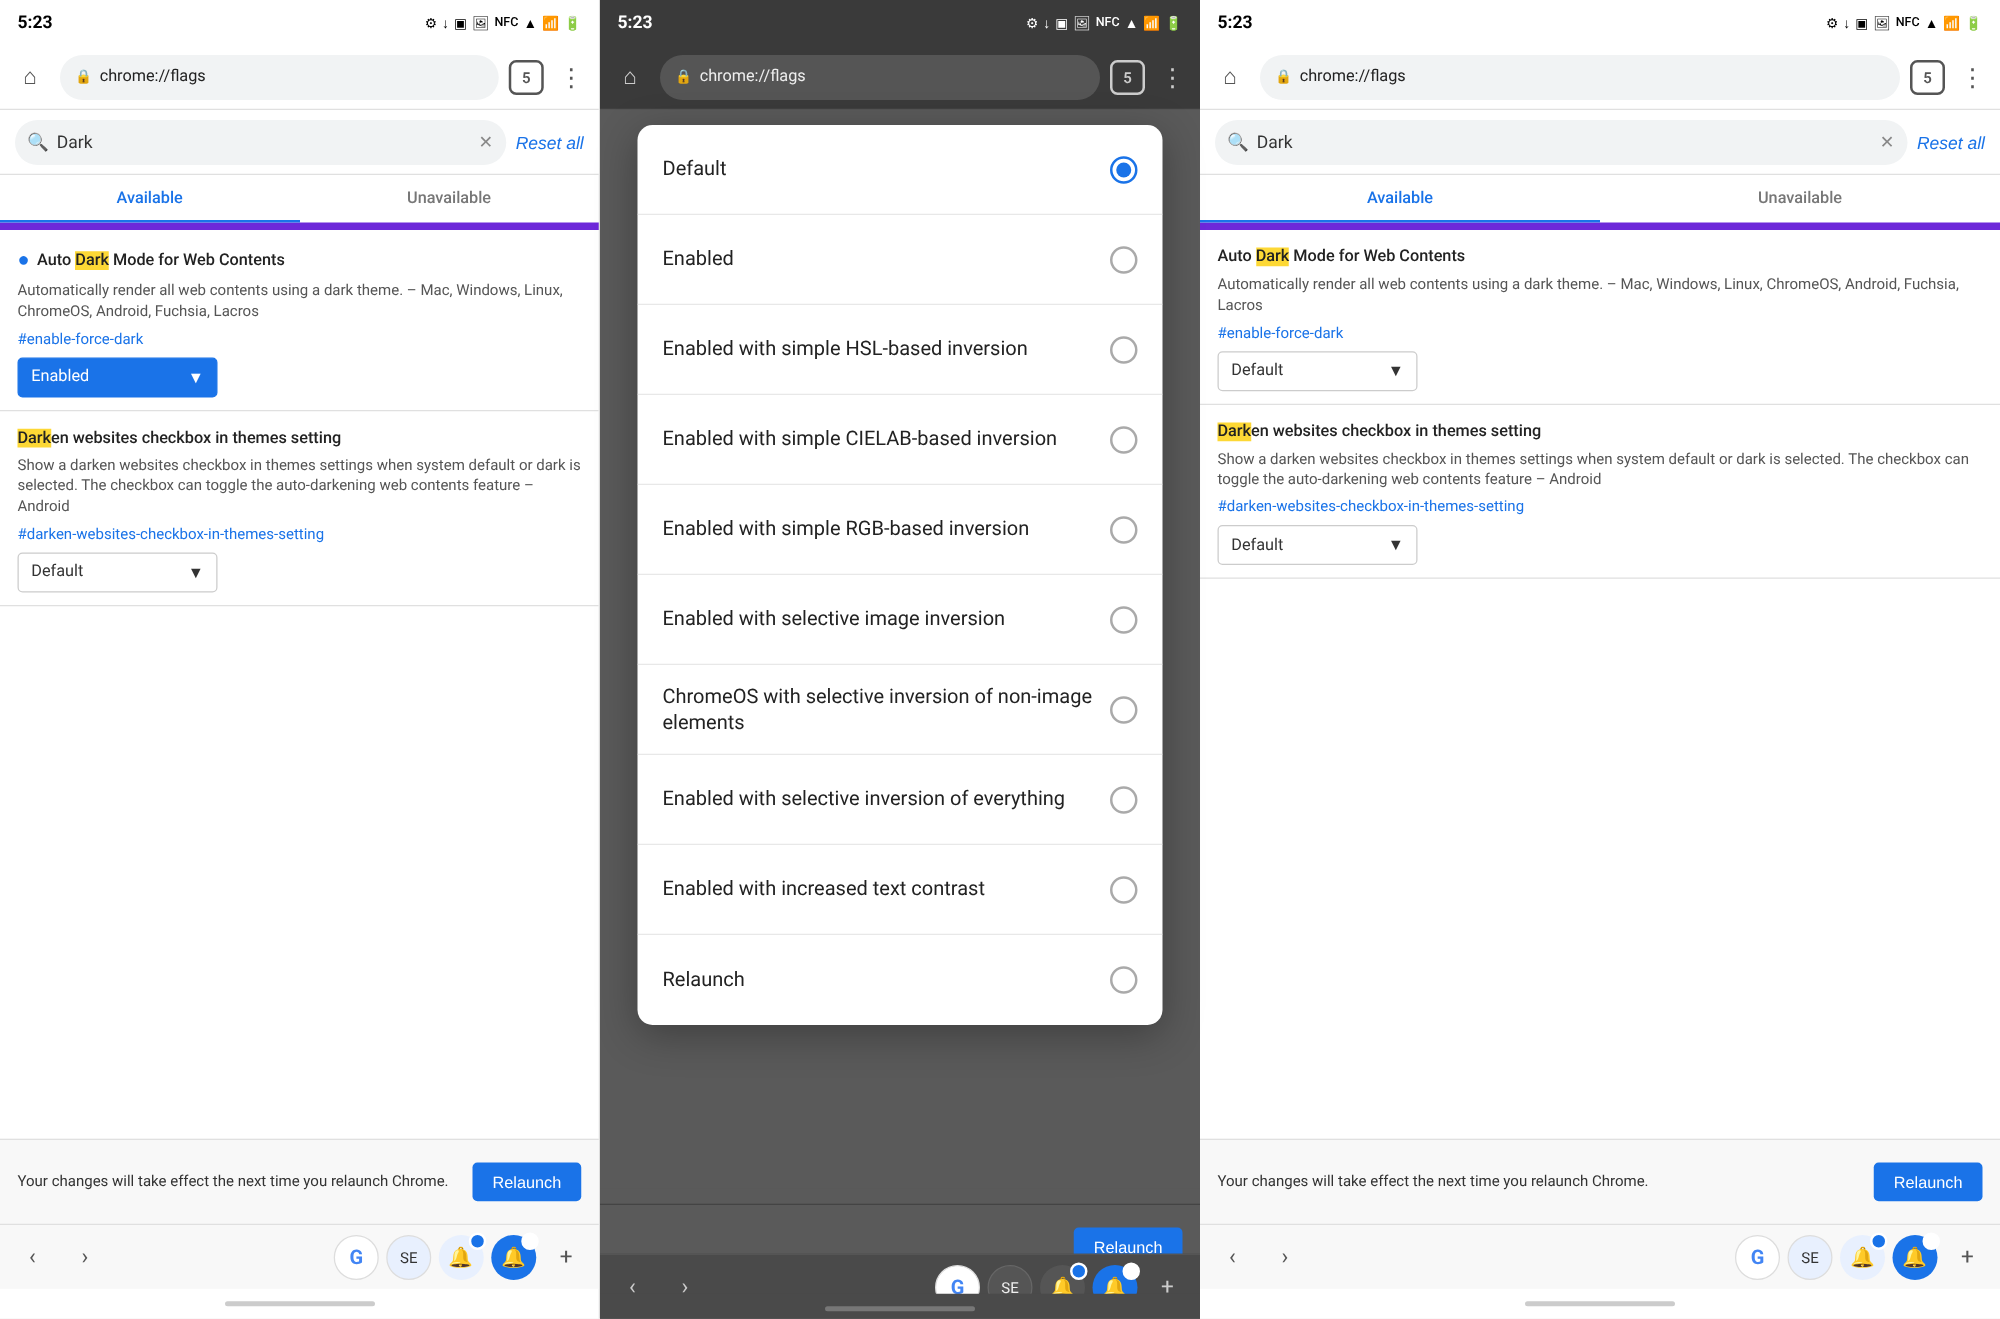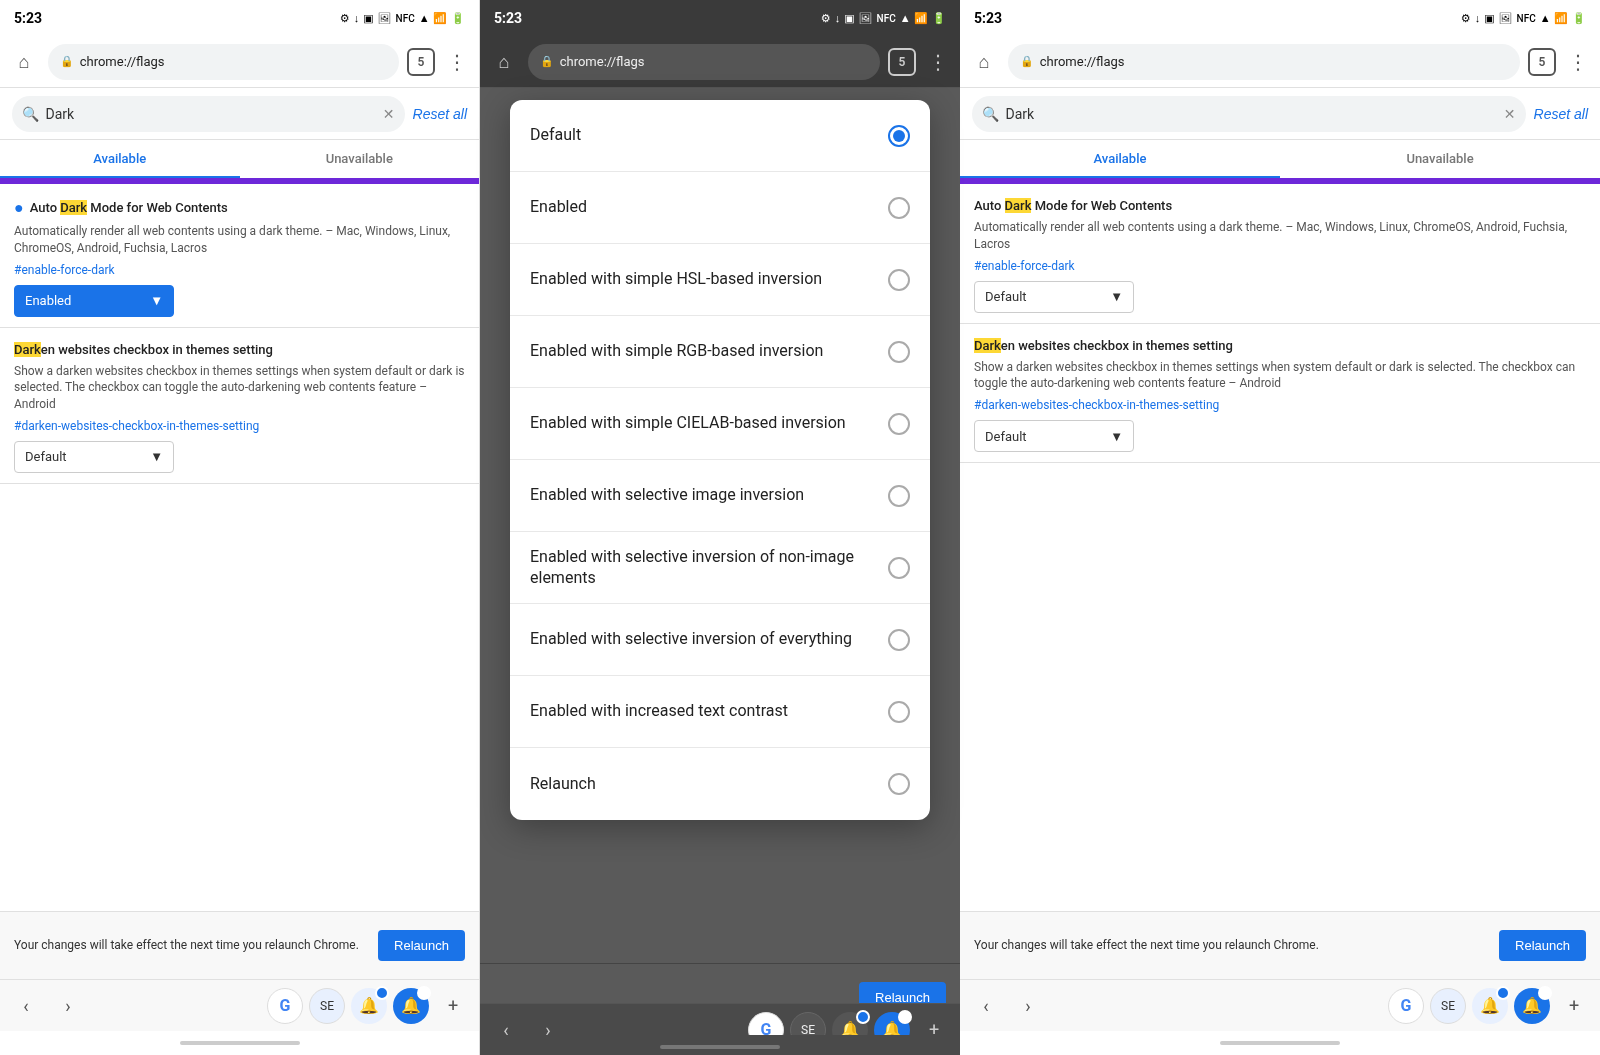--- a/index.html
+++ b/index.html
@@ -396,33 +396,33 @@
     </div>
     <div class="dropdown-option">
       <span class="dropdown-option-text">Enabled</span>
       <div class="radio-btn"></div>
     </div>
     <div class="dropdown-option">
       <span class="dropdown-option-text">Enabled with simple HSL-based inversion</span>
       <div class="radio-btn"></div>
     </div>
     <div class="dropdown-option">
+      <span class="dropdown-option-text">Enabled with simple CIELAB-based inversion</span>
+      <div class="radio-btn"></div>
+    </div>
+    <div class="dropdown-option">
       <span class="dropdown-option-text">Enabled with simple RGB-based inversion</span>
       <div class="radio-btn"></div>
     </div>
     <div class="dropdown-option">
-      <span class="dropdown-option-text">Enabled with simple CIELAB-based inversion</span>
-      <div class="radio-btn"></div>
-    </div>
-    <div class="dropdown-option">
       <span class="dropdown-option-text">Enabled with selective image inversion</span>
       <div class="radio-btn"></div>
     </div>
     <div class="dropdown-option">
-      <span class="dropdown-option-text">Enabled with selective inversion of non-image elements</span>
+      <span class="dropdown-option-text">ChromeOS with selective inversion of non-image elements</span>
       <div class="radio-btn"></div>
     </div>
     <div class="dropdown-option">
       <span class="dropdown-option-text">Enabled with selective inversion of everything</span>
       <div class="radio-btn"></div>
     </div>
     <div class="dropdown-option">
       <span class="dropdown-option-text">Enabled with increased text contrast</span>
       <div class="radio-btn"></div>
     </div>

